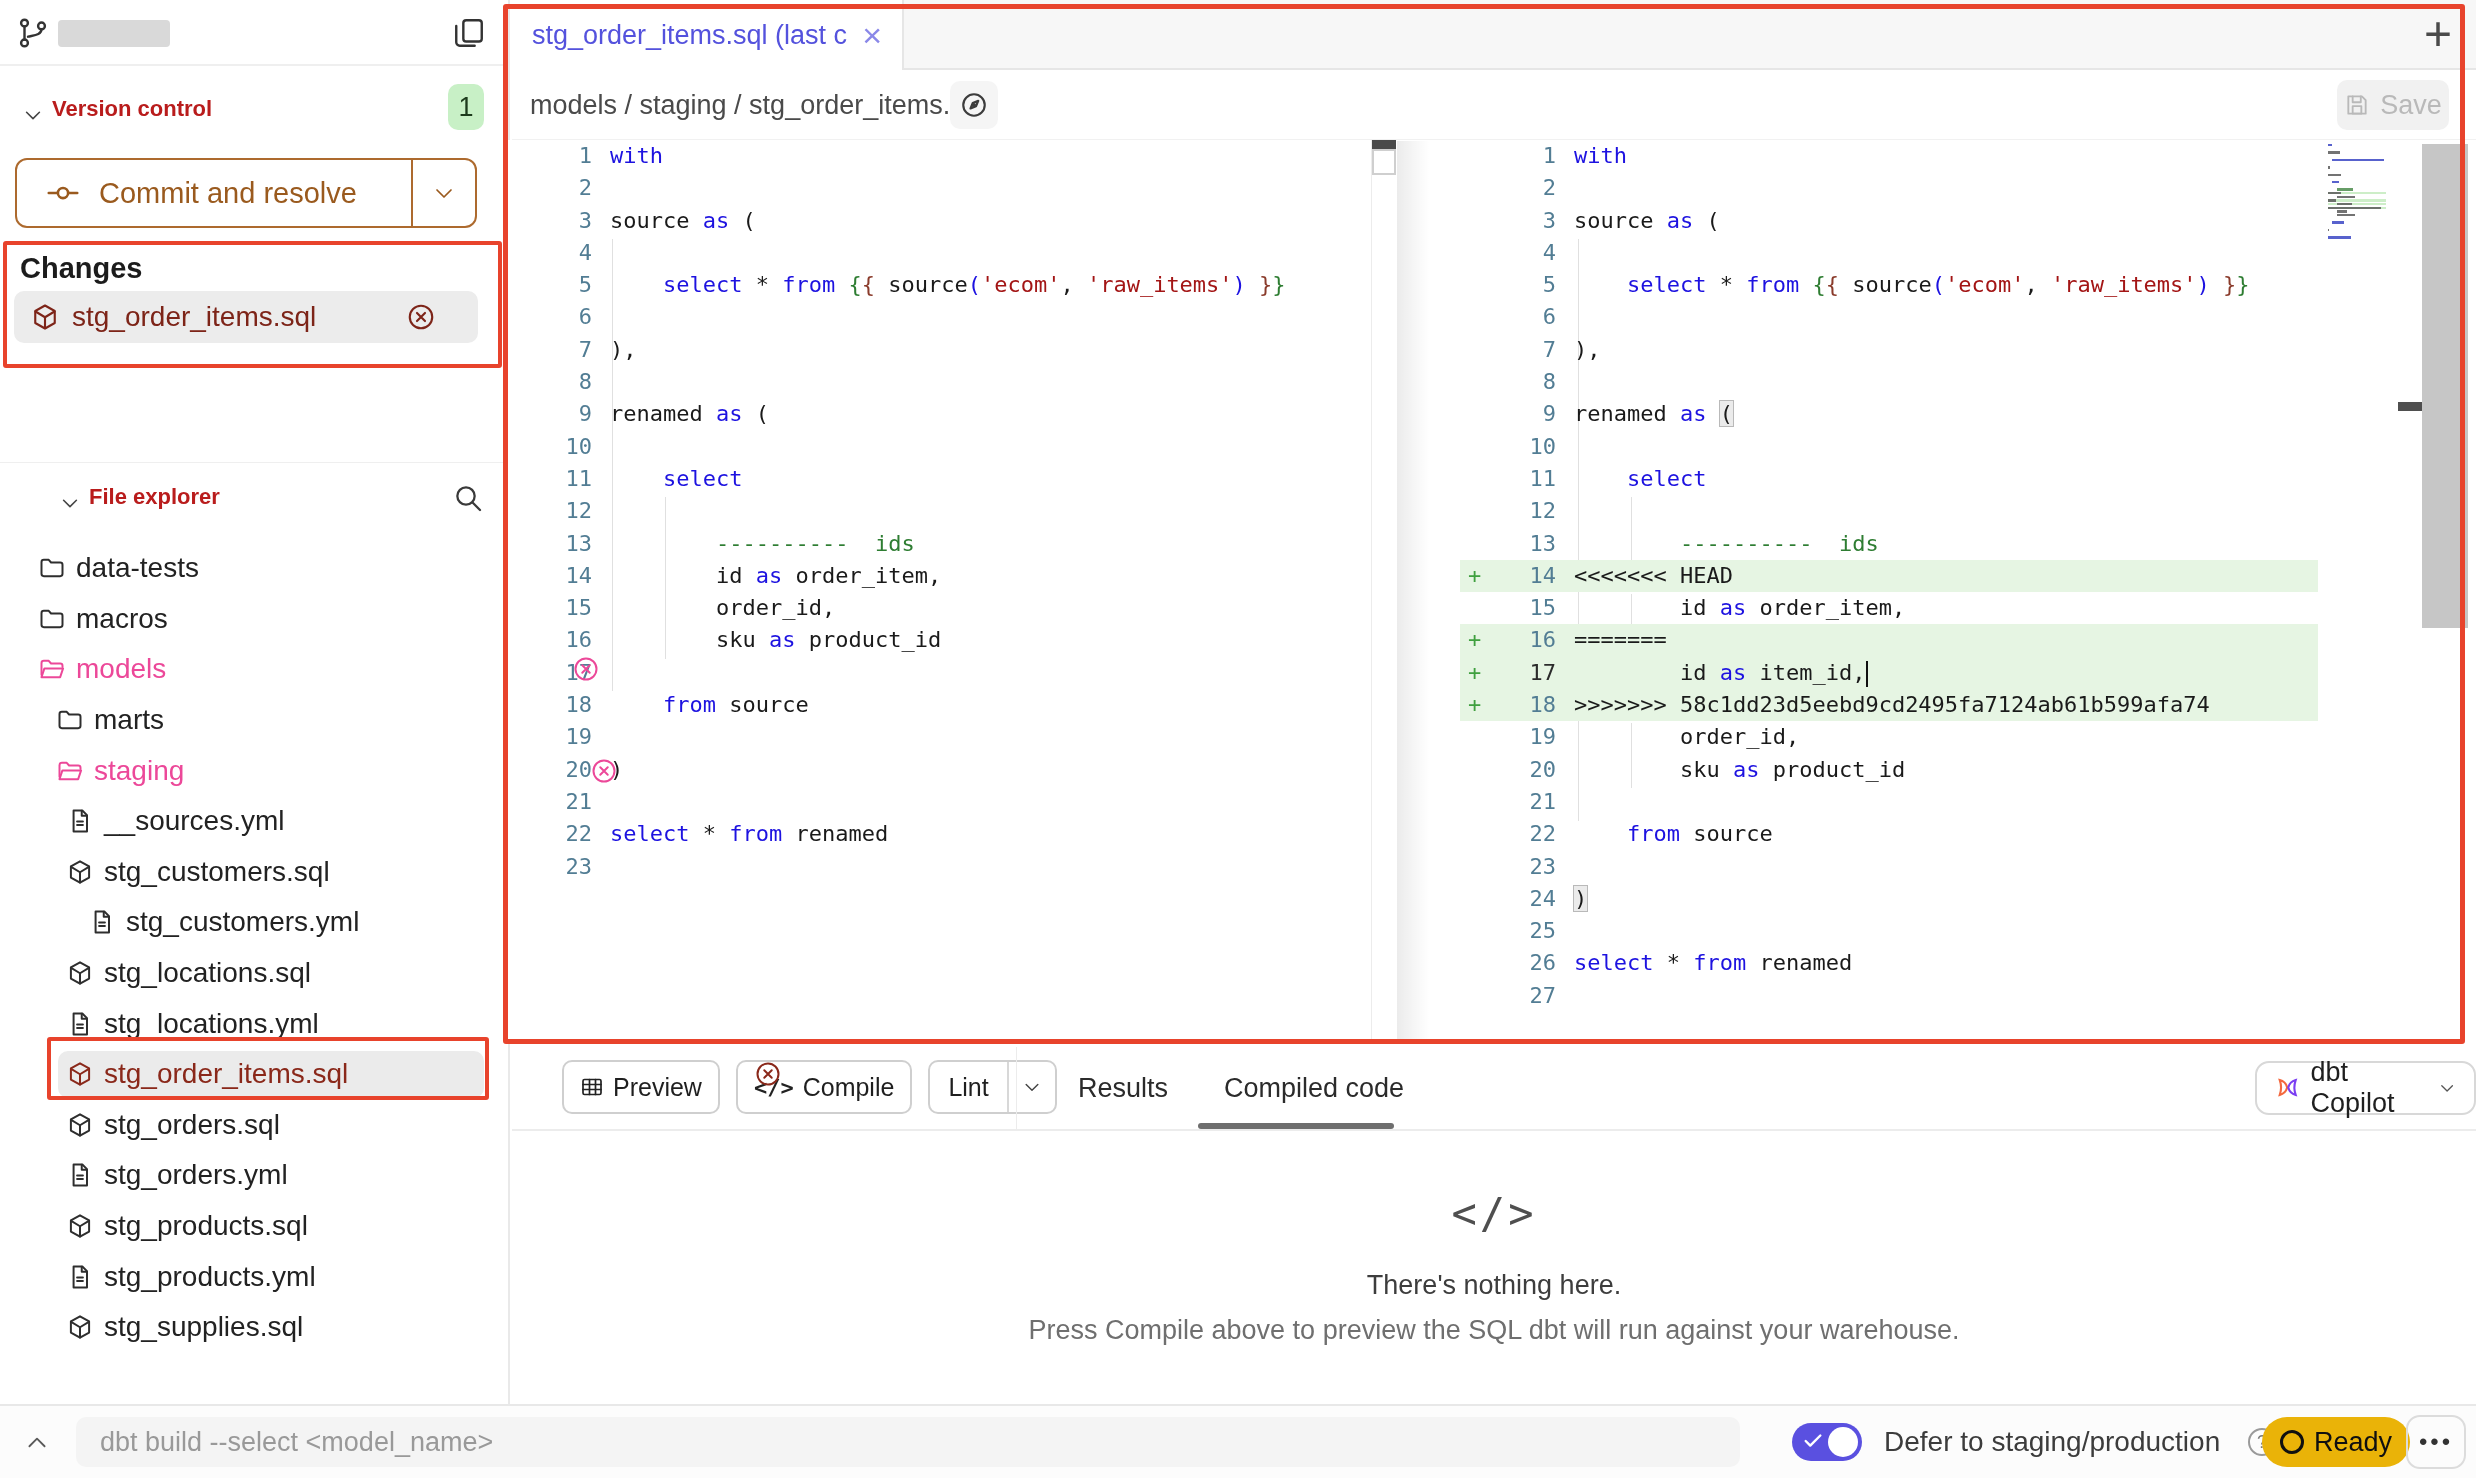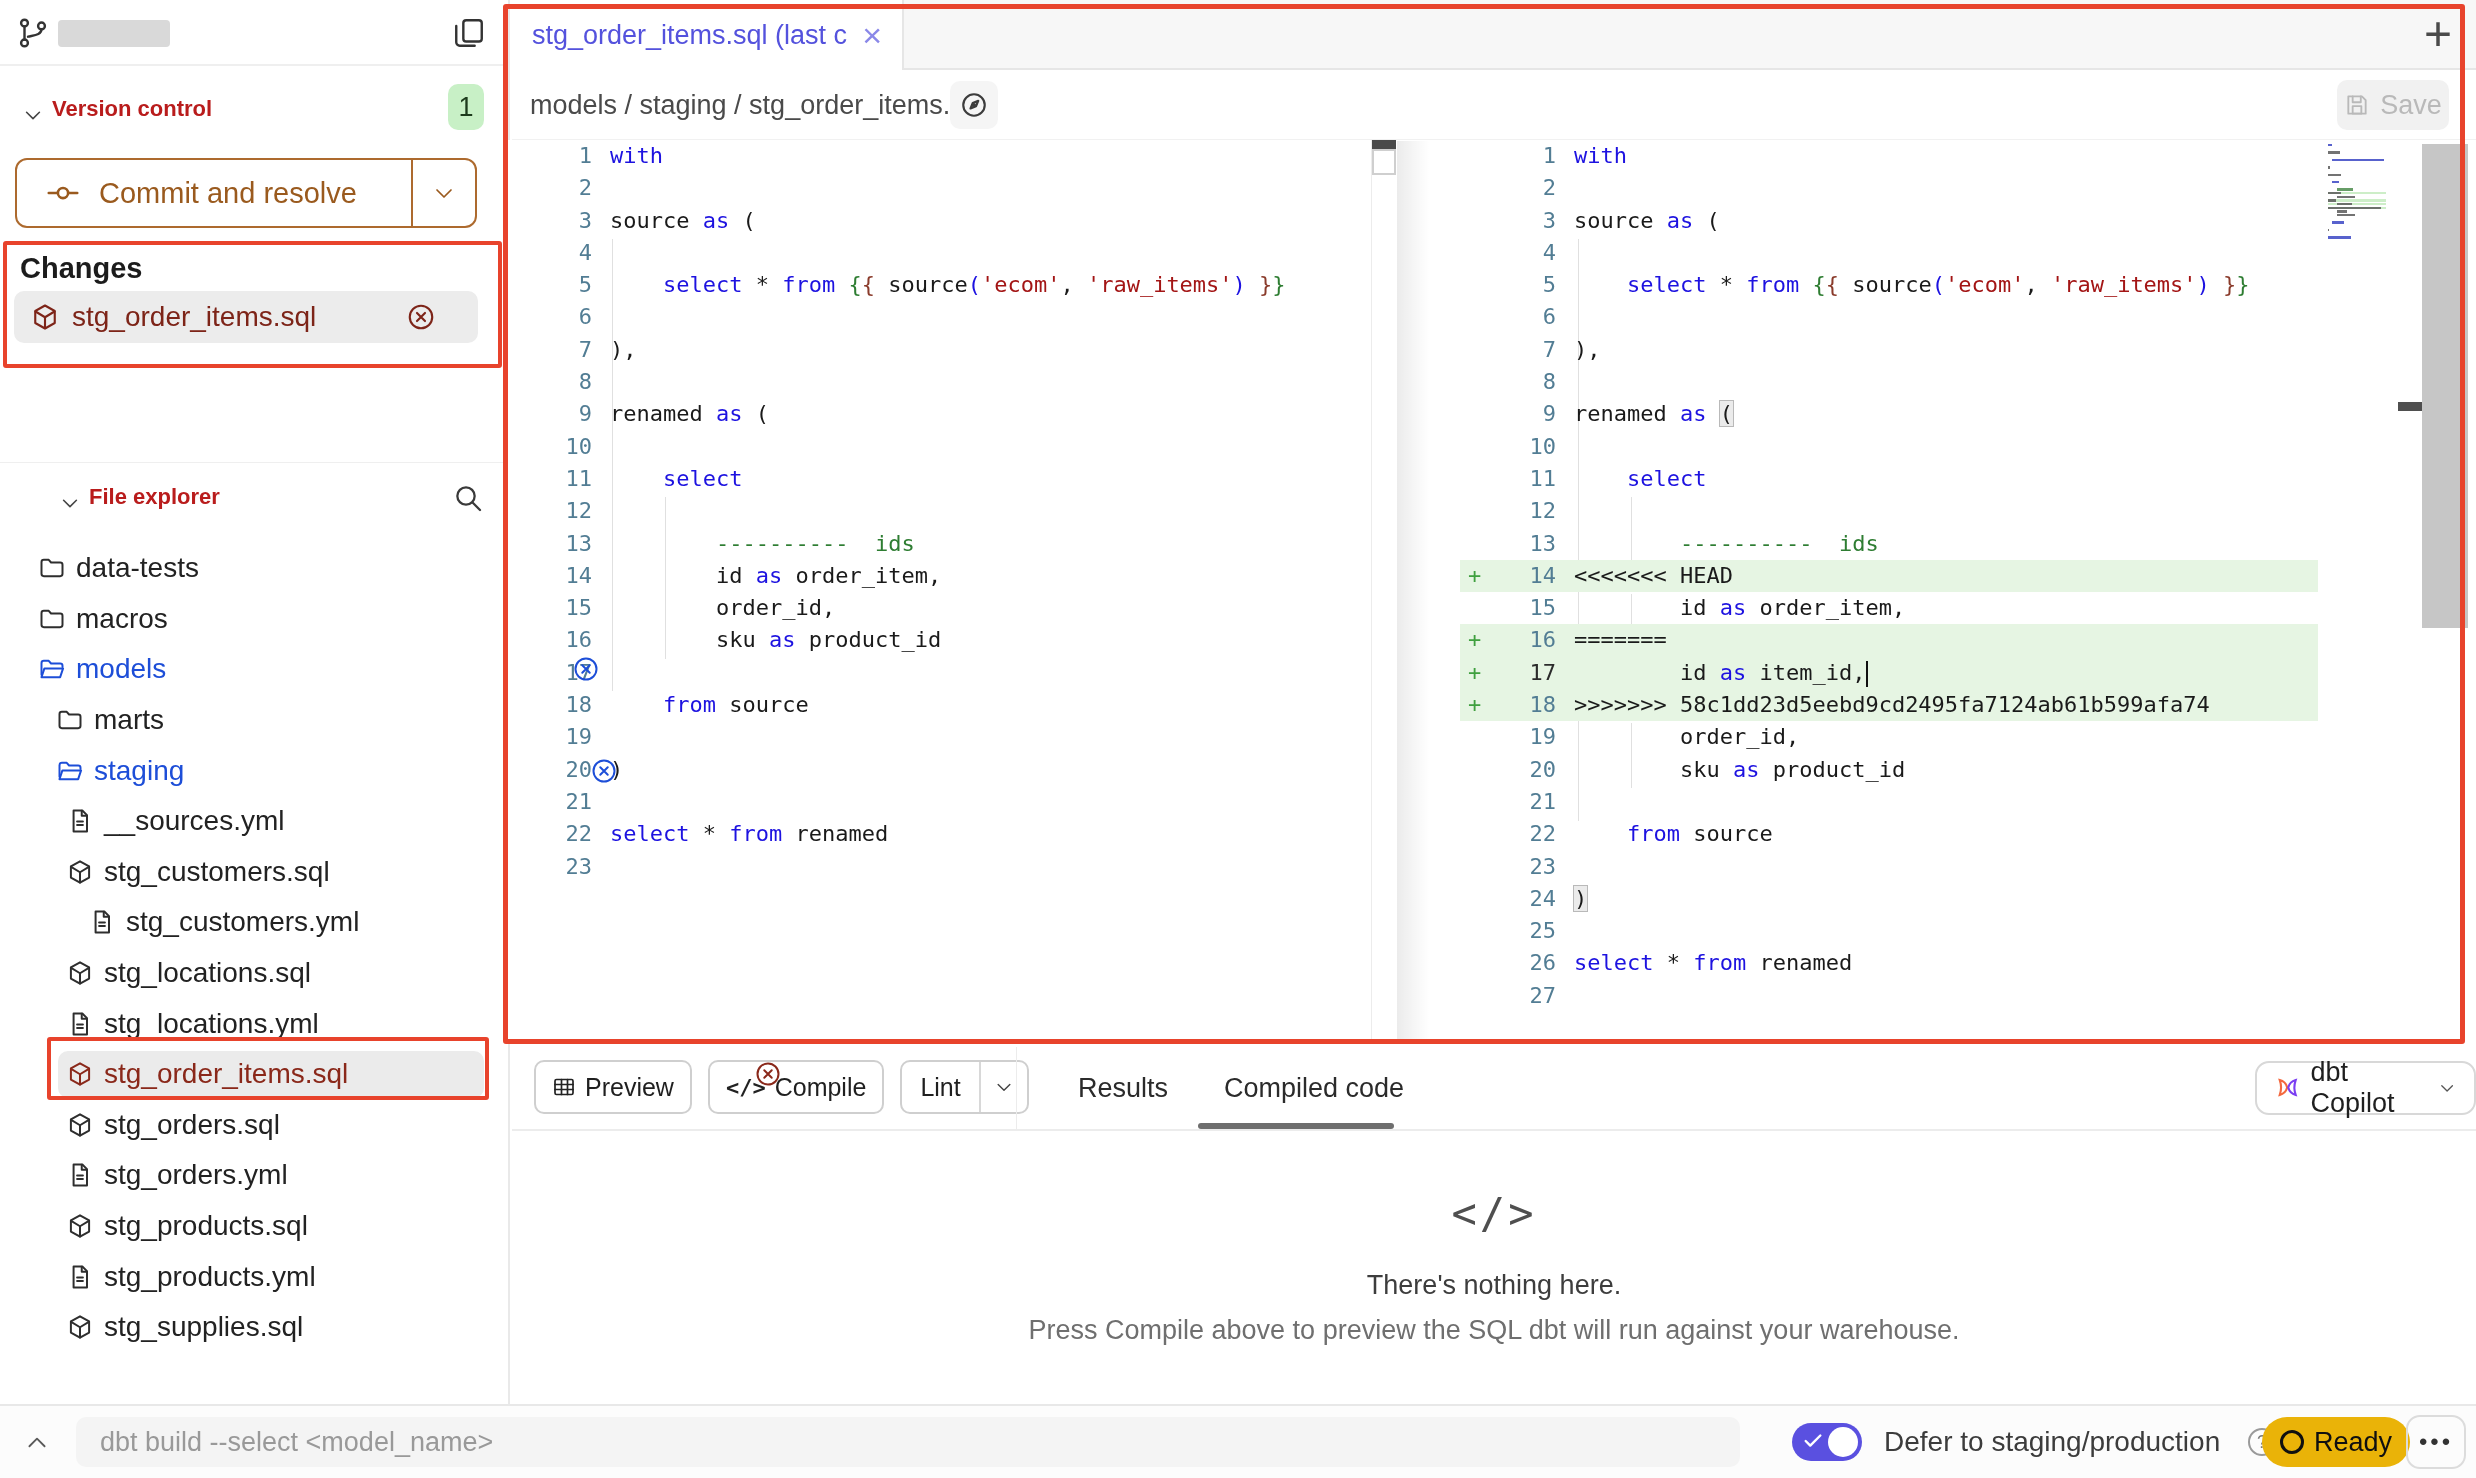--- a/index.html
+++ b/index.html
@@ -38,21 +38,21 @@
   .changes-x{position:absolute;left:392px;width:30px;height:30px;color:#c23a28;}
 
   .fe-head{top:478px;margin-left:37px;}
   .search-ic{left:452px;top:482px;width:32px;height:32px;color:#3a3a3a;}
   .sb-divider{left:0;top:462px;width:510px;height:1px;background:#efefef;}
 
   .tree{position:absolute;left:0;top:543px;width:510px;}
   .tree-row{position:relative;height:50.6px;display:flex;align-items:center;gap:10px;box-sizing:border-box;cursor:pointer;}
   .tree-row .ic{width:28px;height:28px;color:#2e2e2e;flex:0 0 auto;position:relative;z-index:1;}
   .tree-label{font-size:28px;color:#222;position:relative;z-index:1;}
-  .tree-row.red .ic, .tree-row.red .tree-label{color:#1d4ed8;}
+  .tree-row.red .ic, .tree-row.red .tree-label{color:#ec4899;}
   .tree-row.sel .ic, .tree-row.sel .tree-label{color:#8a281a;}
   .tree-row.sel::before{content:"";position:absolute;left:58px;right:26px;top:2px;bottom:2px;background:#ebebeb;border-radius:10px;}
   .tree-x{position:absolute;left:396px;width:30px;height:30px;color:#c23a28;z-index:1;}
 
   
   .tabbar{left:512px;top:0;width:1964px;height:70px;background:#f7f7f7;border-bottom:2px solid #e6e6e6;box-sizing:border-box;}
   .tab-active{position:absolute;left:0;top:0;width:392px;height:70px;background:#fff;border-right:2px solid #e6e6e6;
               box-sizing:border-box;display:flex;align-items:center;padding:0 20px;gap:14px;cursor:pointer;}
   .tab-label{font-size:27px;color:#5452dd;white-space:nowrap;overflow:hidden;}
   .tab-close{font-size:34px;color:#8a88e8;line-height:1;cursor:pointer;}
@@ -91,21 +91,21 @@
   .sb-thumb-right{left:2422px;top:144px;width:46px;height:484px;background:#c6c6c6;}
   .sb-marker{left:2398px;top:402px;width:24px;height:9px;background:#4f4f4f;}
 
   .minimap{position:absolute;left:868px;top:4px;width:58px;}
   .mm-line{position:relative;height:2.4px;margin-bottom:1.3px;}
   .mm-line.hl{background:#cdeec8;}
   .mm-bar{position:absolute;top:0;height:2.4px;opacity:.85;}
 
   
   .toolbar{left:512px;top:1047px;width:1964px;height:84px;background:#fff;border-bottom:2px solid #ececec;box-sizing:border-box;}
-  .btn-row{position:absolute;left:22px;top:13px;display:flex;gap:16px;}
+  .btn-row{position:absolute;left:50px;top:13px;display:flex;gap:16px;}
   .tb-btn{display:inline-flex;align-items:center;gap:9px;height:54px;padding:0 16px;border:2px solid #cfcfcf;border-radius:10px;
           font-size:25px;color:#1f1f1f;background:#fff;box-sizing:border-box;cursor:pointer;}
   .tb-btn .ic{width:24px;height:24px;color:#222;}
   .code-glyph{font-family:"DejaVu Sans Mono", monospace;font-size:22px;font-weight:700;color:#222;}
   .lint-group{display:inline-flex;height:54px;border:2px solid #cfcfcf;border-radius:10px;box-sizing:border-box;overflow:hidden;}
   .lint-main{display:flex;align-items:center;padding:0 18px;font-size:25px;cursor:pointer;}
   .lint-chev{display:flex;align-items:center;justify-content:center;width:46px;border-left:2px solid #d8d8d8;cursor:pointer;}
   .lint-chev .ic{width:20px;height:20px;color:#444;}
   .tb-divider{position:absolute;left:504px;top:0;width:1px;height:82px;background:#ececec;}
   .result-tabs{position:absolute;left:566px;top:0;height:82px;display:flex;gap:56px;align-items:center;font-size:27px;color:#2b2b2b;}

